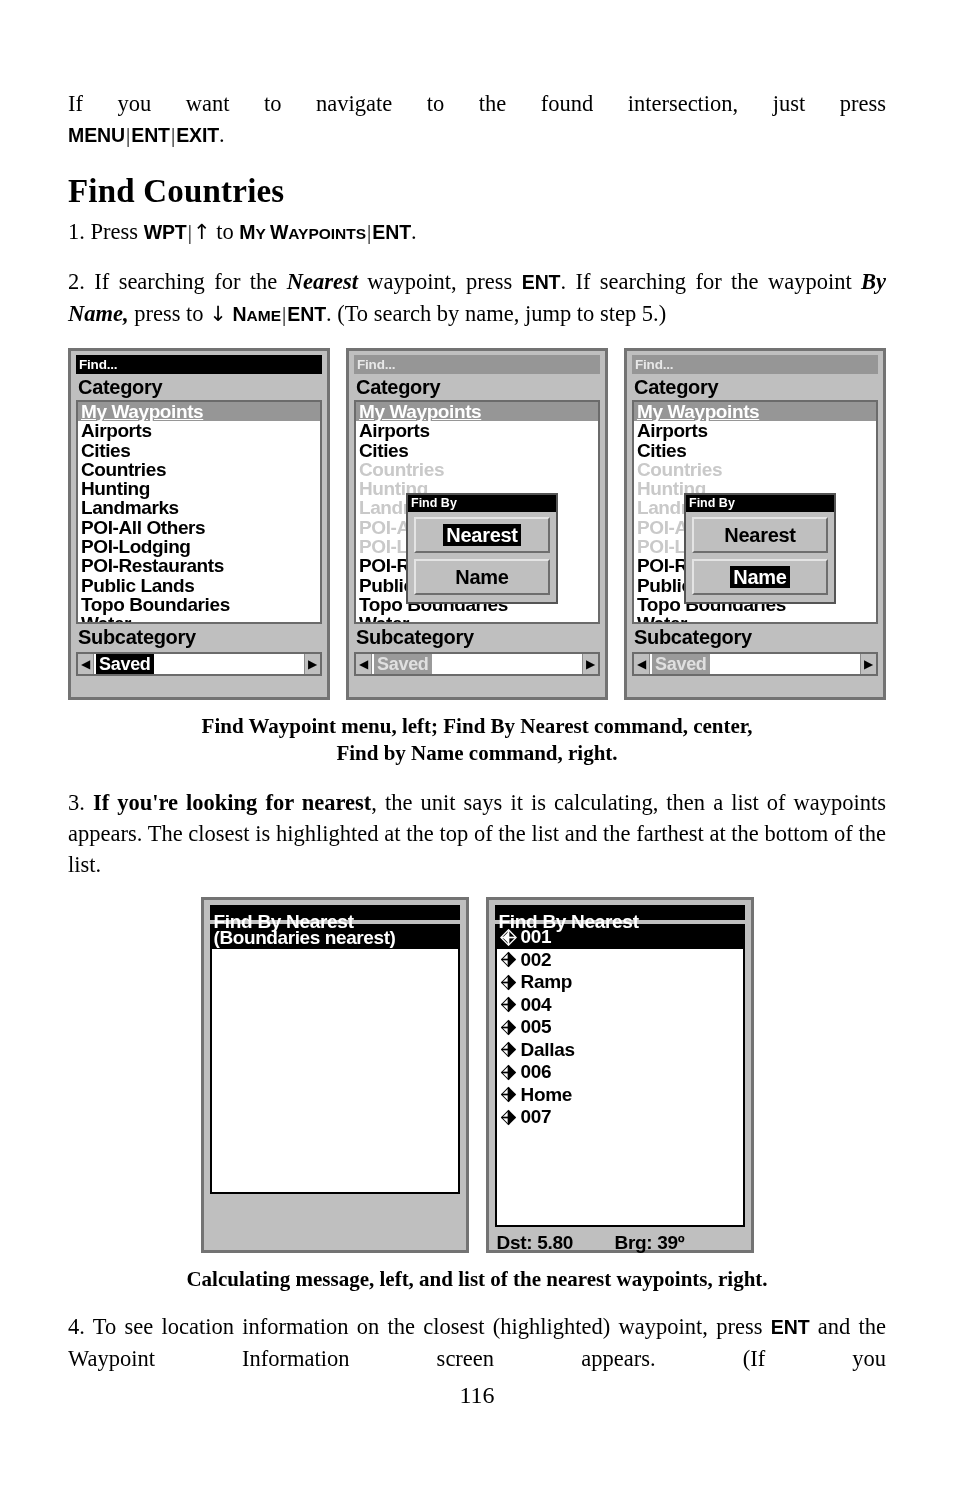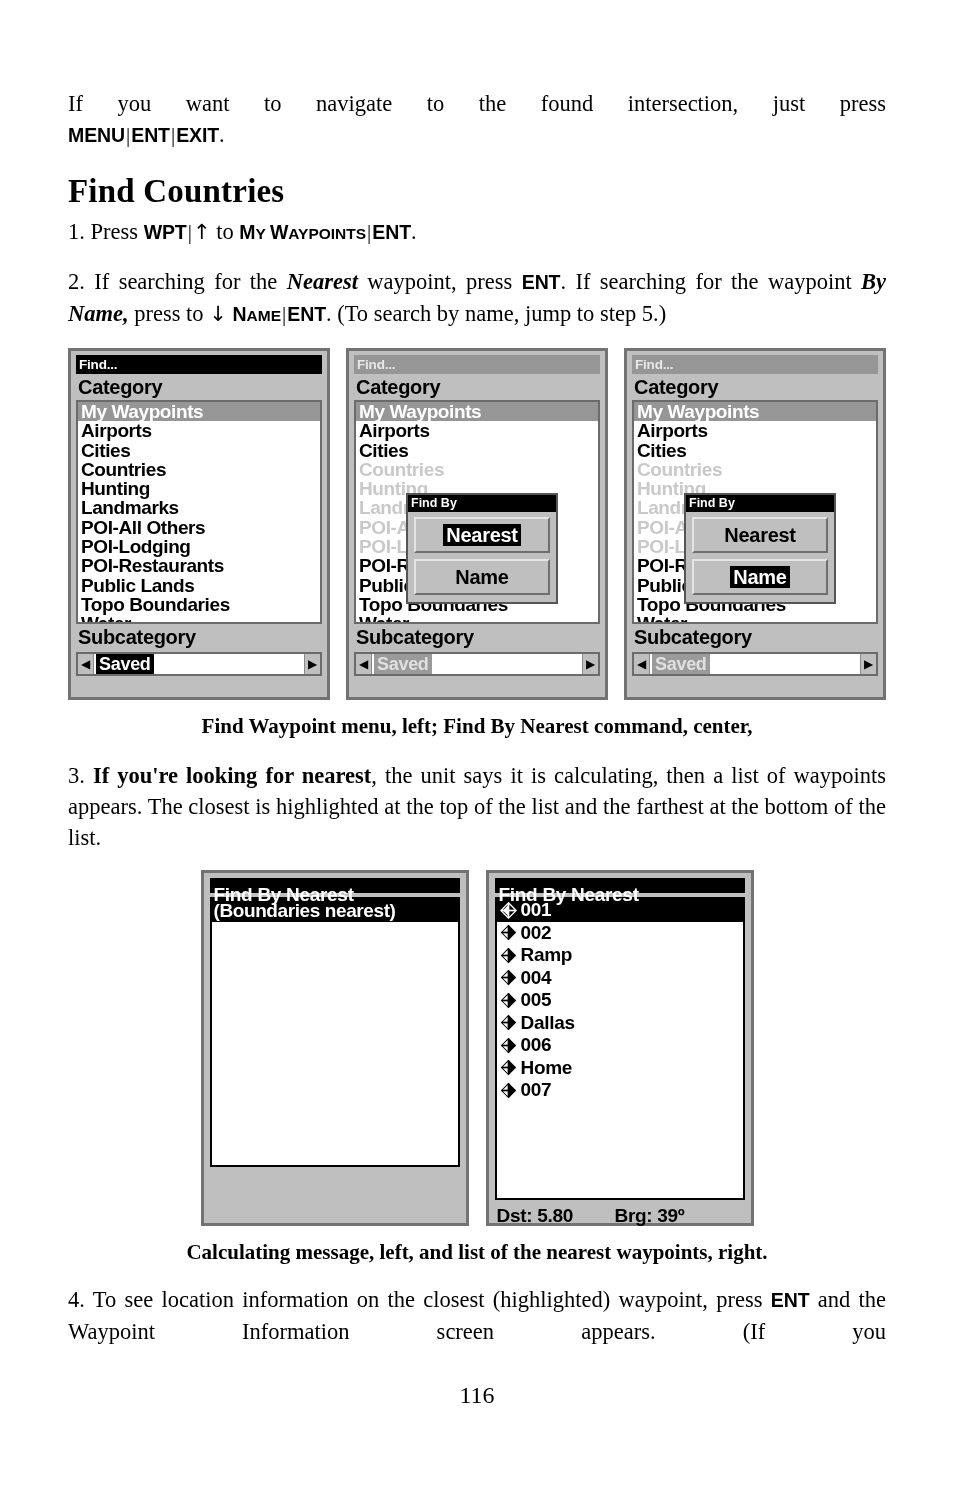--- a/index.html
+++ b/index.html
@@ -69,21 +69,21 @@
   }
 
   .listbox{
     background:#fff;border:2px solid #6b6b6b;box-sizing:border-box;
     height:224px;padding:0;overflow:hidden;position:relative;
   }
   .li{
     font-size:19px;line-height:19.3px;font-weight:bold;letter-spacing:-0.4px;
     padding-left:3px;white-space:nowrap;color:#000;
   }
-  .li.sel{background:#969696;color:#fff;}
+  .li.sel{background:#969696;color:#fff;text-decoration:underline;}
   .li.dimmed{color:#c9c9c9;}
 
   .subrow{
     margin-top:2px;display:flex;align-items:stretch;
     border:2px solid #6b6b6b;background:#fff;box-sizing:border-box;height:24px;
   }
   .subrow .ar{
     width:15px;background:#bfbfbf;display:flex;align-items:center;justify-content:center;
     font-size:12px;color:#000;border-right:1px solid #8a8a8a;
   }
@@ -267,20 +267,21 @@
         <div class="val">
             <span class="dim">Saved</span>
           </div>
         <div class="ar right">▶</div>
       </div>
     </div>
   </div>
 
   <p class="caption">
     <span>Find Waypoint menu, left; Find By Nearest command, center,</span><br>
+    <span>Find by Name command, right.</span>
   </p>
 
   <p class="body" style="margin-top:20px"><span>3. </span><span class="b">If you're looking for nearest</span><span>, the unit says it is calculating, then a list of waypoints appears. The closest is highlighted at the top of the list and the farthest at the bottom of the list.</span></p>
 
   <div class="figrow centered">
 
     <div class="gps near">
       <div class="titlebar big">Find By Nearest</div>
       <div class="nearbox">
         <div class="calcrow">(Boundaries nearest)</div>

